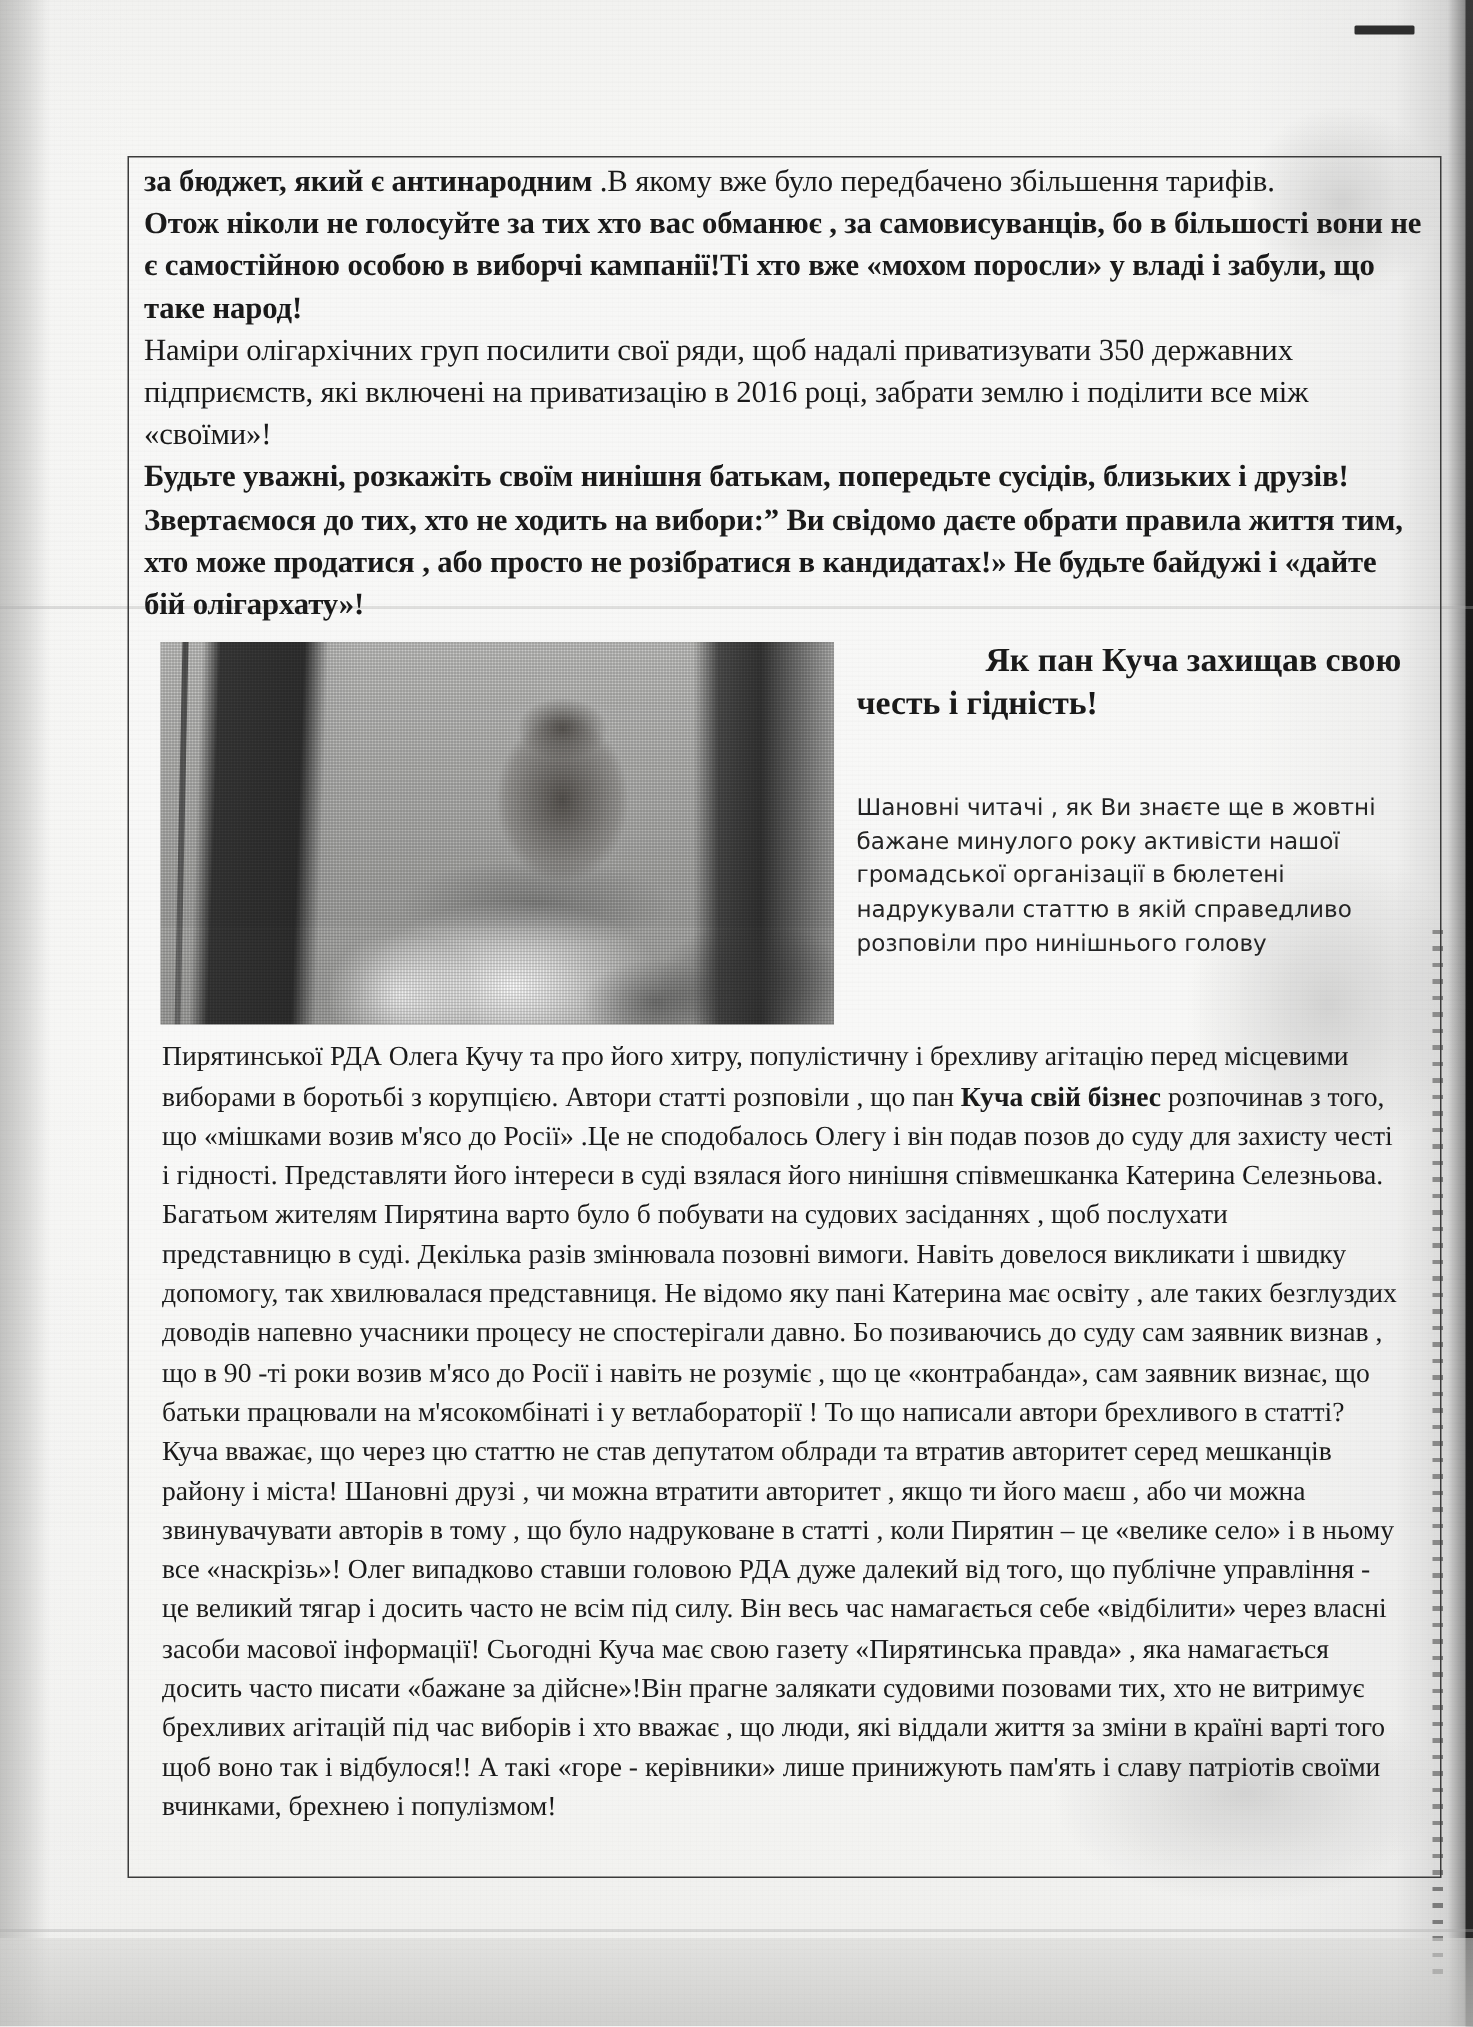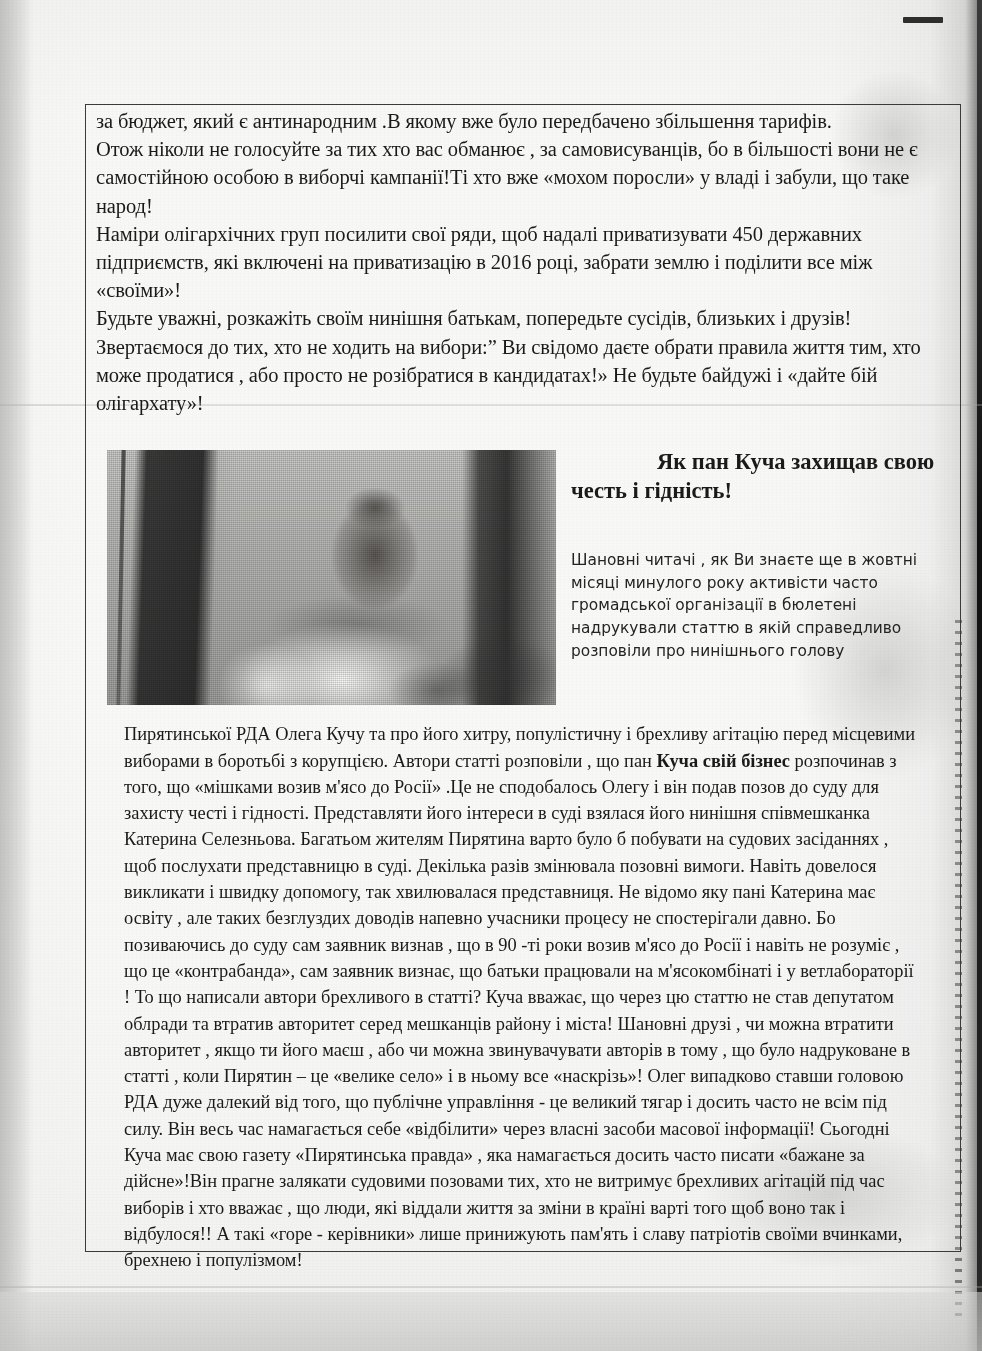--- a/index.html
+++ b/index.html
@@ -120,30 +120,30 @@
 
   
   .lead p {
     margin: 0;
     font-size: 20.5px;
     line-height: 28.2px;
     letter-spacing: -0.1px;
     text-align: left;
   }
   .lead .bold {
-    font-weight: normal;
+    font-weight: bold;
   }
   .lead .reg {
     font-weight: normal;
   }
 
   
   .feature {
     position: relative;
-    margin-top: 26px;
+    margin-top: 4px;
     height: 262px;
   }
 
   .photo {
     position: absolute;
     left: 11px;
     top: 7px;
     width: 449px;
     height: 255px;
     overflow: hidden;
@@ -214,21 +214,21 @@
 
   
   .body-text {
     margin-top: 8px;
     font-size: 18.4px;
     line-height: 26.3px;
     text-align: left;
     padding-left: 12px;
     padding-right: 16px;
   }
-  .body-text p { margin: 16px; }
+  .body-text p { margin: 0; }
 
   .body-text .b { font-weight: bold; }
 
   
   .footer-line {
     position: absolute;
     left: 0px;
     bottom: 10px;
     width: 856px;
     font-size: 17.6px;
@@ -265,35 +265,35 @@
   <div class="crease" style="top:1286px;"></div>
 
   <div class="article-box">
     <div class="inner">
 
       <div class="lead">
         <p>
           <span class="bold">за бюджет, який є антинародним</span><span class="reg"> .В якому вже було передбачено збільшення тарифів.</span>
         </p>
         <p class="bold">   Отож ніколи не голосуйте за тих хто вас обманює , за самовисуванців, бо в більшості вони не є самостійною особою в  виборчі кампанії!Ті хто вже «мохом поросли» у владі і забули, що таке народ!</p>
-        <p class="reg">Наміри олігархічних груп посилити свої ряди, щоб надалі приватизувати 450 державних підприємств, які включені на приватизацію в 2016 році, забрати землю і поділити все між «своїми»!</p>
+        <p class="reg">Наміри олігархічних груп посилити свої ряди, щоб надалі приватизувати 350 державних підприємств, які включені на приватизацію в 2016 році, забрати землю і поділити все між «своїми»!</p>
         <p class="bold">Будьте уважні, розкажіть своїм нинішня батькам, попередьте сусідів, близьких і друзів! Звертаємося до тих, хто не ходить на вибори:” Ви свідомо даєте обрати правила життя тим, хто може продатися , або просто не розібратися в кандидатах!» Не будьте байдужі і «дайте бій олігархату»!</p>
       </div>
 
       <div class="feature">
 
         <div class="photo">
           <div class="photo-inner"></div>
           <div class="photo-pole"></div>
           <div class="photo-halftone"></div>
         </div>
 
         <div class="headline">Як пан Куча захищав свою честь і гідність!</div>
 
-        <div class="sidecol">Шановні читачі , як Ви знаєте ще в жовтні  місяці минулого року активісти часто громадської організації в бюлетені надрукували статтю в якій справедливо розповіли про нинішнього голову</div>
+        <div class="sidecol">Шановні читачі , як Ви знаєте ще в жовтні  бажане минулого року активісти нашої громадської організації в бюлетені надрукували статтю в якій справедливо розповіли про нинішнього голову</div>
       </div>
 
       <div class="body-text">
         <p><span>Пирятинської РДА Олега Кучу та про його хитру, популістичну і брехливу агітацію перед  місцевими виборами в боротьбі з корупцією. Автори статті розповіли , що пан </span><span class="b">Куча свій бізнес</span><span> розпочинав з того, що «мішками возив м'ясо до Росії» .Це не сподобалось Олегу і він подав позов до суду для захисту честі і гідності. Представляти його інтереси в суді взялася його нинішня співмешканка  Катерина Селезньова. Багатьом жителям Пирятина варто було б побувати на судових засіданнях , щоб послухати представницю в суді. Декілька разів змінювала позовні вимоги. Навіть довелося викликати і швидку допомогу, так хвилювалася представниця. Не відомо яку пані Катерина має освіту , але таких безглуздих доводів напевно учасники процесу не спостерігали давно. Бо позиваючись до суду сам заявник визнав , що в 90 -ті роки возив м'ясо до Росії і навіть не розуміє , що це «контрабанда», сам заявник визнає, що батьки працювали на м'ясокомбінаті і у ветлабораторії ! То що написали автори брехливого в статті? Куча вважає, що через цю статтю не став депутатом облради та втратив авторитет серед мешканців району і міста! Шановні друзі , чи можна втратити авторитет , якщо ти його маєш , або чи можна звинувачувати авторів в тому , що було надруковане в статті , коли Пирятин – це «велике село» і в ньому все «наскрізь»! Олег випадково ставши головою РДА дуже далекий від того, що публічне управління - це великий тягар і досить часто не всім під силу.  Він весь час намагається себе «відбілити» через власні засоби масової інформації! Сьогодні  Куча має свою газету «Пирятинська правда» , яка намагається досить часто писати «бажане за дійсне»!Він прагне залякати судовими позовами тих, хто не витримує брехливих агітацій під час виборів і хто вважає , що люди, які віддали життя за зміни в країні варті того щоб воно так і відбулося!! А такі «горе - керівники» лише принижують пам'ять і славу патріотів своїми вчинками, брехнею і популізмом!</span></p>
       </div>
 
 
     </div>
   </div>
 

